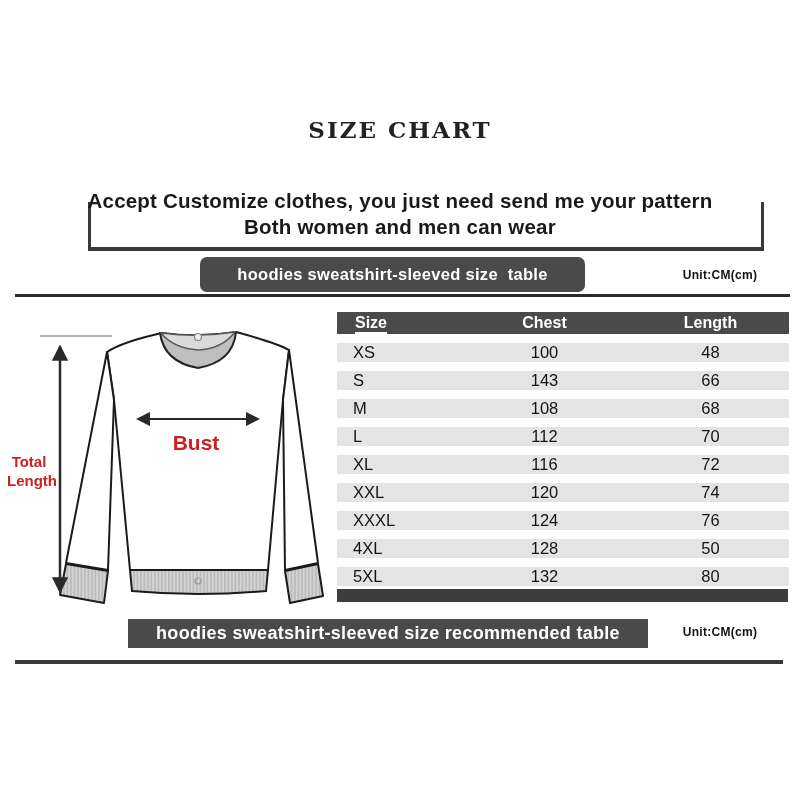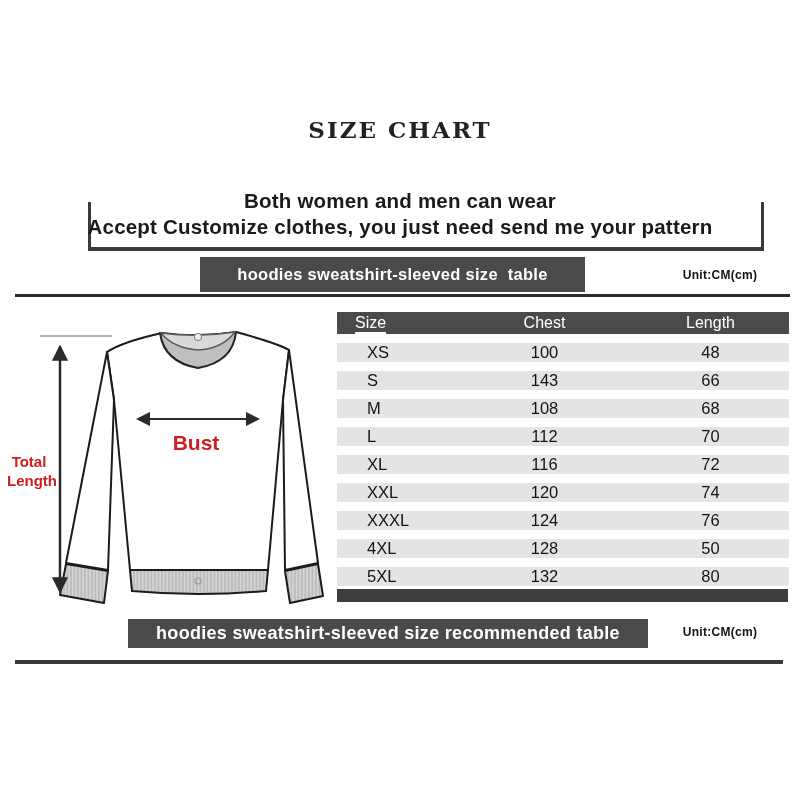--- a/index.html
+++ b/index.html
@@ -24,62 +24,62 @@
   }
   .note-text{
     left:0;right:0;top:188px;text-align:center;color:var(--ink);
     font-weight:bold;font-size:20.5px;line-height:26px;letter-spacing:0.2px;
   }
   .banner{
     background:var(--banner_bg);color:#fff;font-weight:bold;
     display:flex;align-items:center;justify-content:center;
     white-space:pre;letter-spacing:0.3px;
   }
-  .banner-1{left:200px;top:257px;width:385px;height:35px;font-size:16.5px;}
+  .banner-1{left:200px;top:257px;width:385px;height:35px;font-size:16.5px;border-radius:7px;}
   .banner-2{left:128px;top:619px;width:520px;height:29px;font-size:18px;}
   .unit{
     color:#111;font-weight:bold;font-size:12px;letter-spacing:0.3px;
     display:flex;align-items:center;justify-content:center;
   }
   .unit-1{left:650px;top:257px;width:140px;height:35px;}
   .unit-2{left:650px;top:616px;width:140px;height:32px;}
   .rule{background:var(--rule);}
   .rule-1{left:15px;top:294px;width:775px;height:3px;}
   .rule-2{left:15px;top:660px;width:768px;height:4px;background:#3a3a3a;}
   .diagram{left:0;top:300px;width:340px;height:320px;}
 
   .thead{
     left:337px;top:312px;width:452px;height:22px;background:var(--header_bg);
-    display:flex;align-items:center;color:#fff;font-weight:normal;font-size:16px;
+    display:flex;align-items:center;color:#fff;font-weight:bold;font-size:16px;
   }
   .col-size{width:120px;padding-left:18px;}
   .col-chest{width:175px;text-align:center;}
   .col-length{width:157px;text-align:center;}
   .thead .col-size span{border-bottom:2px solid #fff;padding-bottom:1px;}
   .trows{left:337px;top:343px;width:452px;}
   .trow{
     height:19px;background:var(--row_bg);margin-bottom:9px;
     display:flex;align-items:center;font-size:16.5px;color:#141414;
   }
-  .trow .col-size{padding-left:30px;}
+  .trow .col-size{padding-left:16px;}
   .tfoot-bar{left:337px;top:589px;width:451px;height:13px;background:var(--footer_bar);}
 
   .red-label{fill:var(--red);font-family:"Liberation Sans",sans-serif;font-weight:bold;}
 </style>
 </head>
 <body>
 
 <div class="page">
 
   <div class="abs title">SIZE CHART</div>
 
   <div class="abs note-box"></div>
   <div class="abs note-text">
+    <div>Accept Customize clothes, you just need send me your pattern</div>
     <div>Both women and men can wear</div>
-    <div>Accept Customize clothes, you just need send me your pattern</div>
   </div>
 
   <div class="abs banner banner-1">hoodies sweatshirt-sleeved size  table</div>
   <div class="abs unit unit-1">Unit:CM(cm)</div>
   <div class="abs rule rule-1"></div>
 
   <svg class="abs diagram" viewBox="0 0 340 320" xmlns="http://www.w3.org/2000/svg">
     <defs>
       <marker id="ah" viewBox="0 0 10 10" refX="8.5" refY="5" markerWidth="6.5" markerHeight="6.5" orient="auto-start-reverse">
         <path d="M0,0 L10,5 L0,10 Z" fill="#2a2a2a"></path>

